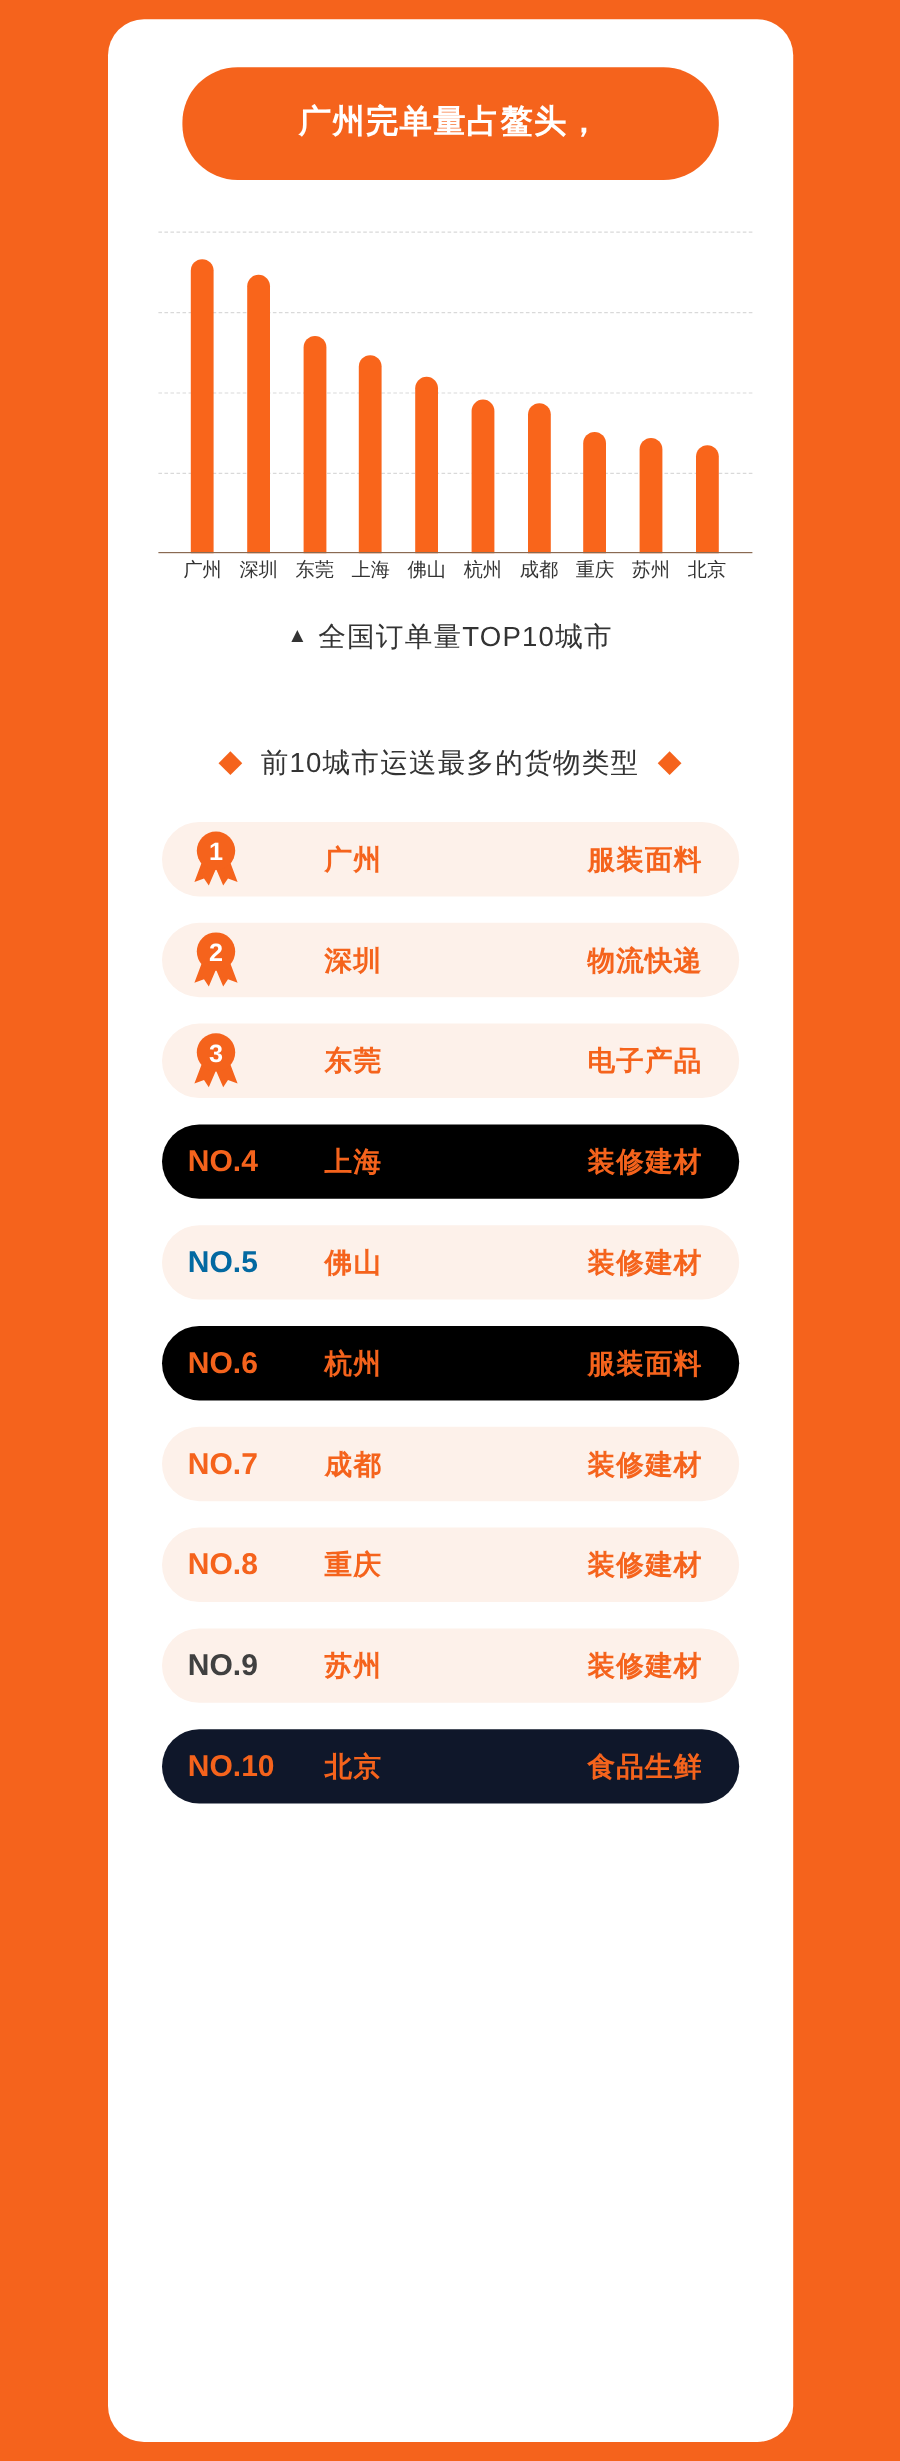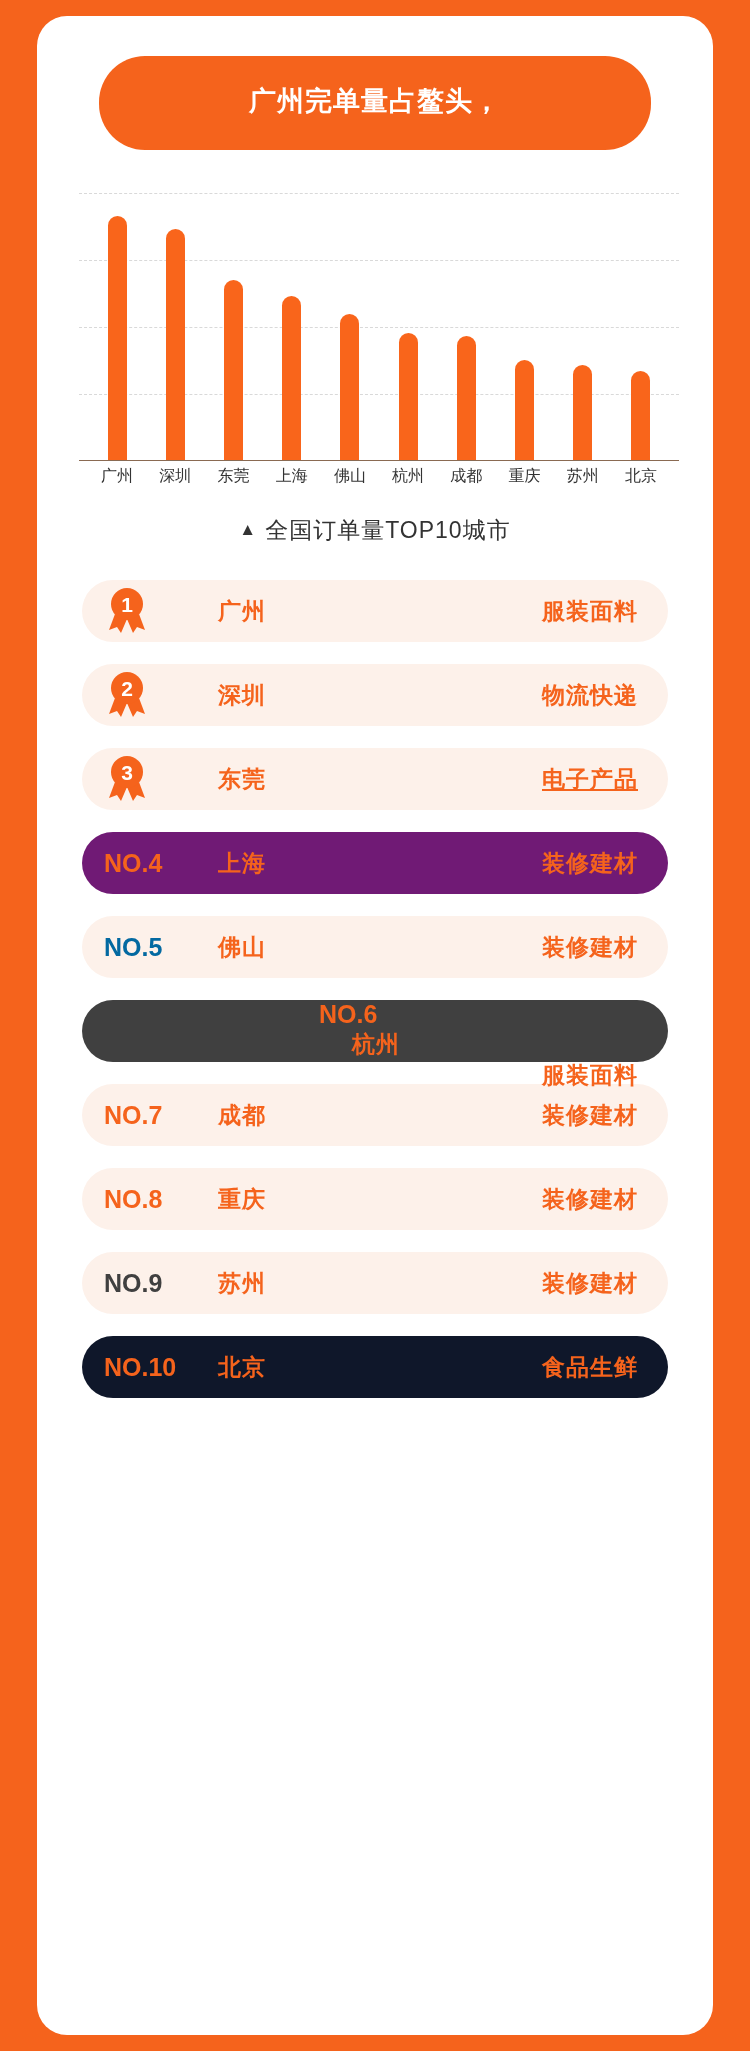--- a/index.html
+++ b/index.html
@@ -6,21 +6,21 @@
   html, body { width:750px; height:2051px; }
   body {
     font-family:"Liberation Sans","DejaVu Sans",sans-serif;
     background:#F5631C;
     display:flex; align-items:flex-start; justify-content:center;
     overflow:hidden;
   }
 
   .card {
     position:relative;
-    width:676px;
+    width:571px;
     margin-top:16px;
     height:2019px;
     background:#ffffff;
     border-radius:30px;
     overflow:hidden;
   }
 
   
   .banner-wrap { padding:40px 62px 0 62px; }
   .banner {
@@ -201,20 +201,25 @@
           <div class="xlabel">苏州</div>
           <div class="xlabel">北京</div>
         </div>
     </div>
 
     <div class="chart-caption">
       <span class="caption-tri">▲</span><span>全国订单量TOP10城市</span>
     </div>
   </div>
 
+  <div class="section-head">
+    <span class="diamond"></span>
+    <span>前10城市运送最多的货物类型</span>
+    <span class="diamond"></span>
+  </div>
 
   <div class="list" id="list">
       <div class="row" style="background: rgb(253, 241, 234);">
         <div class="rank-cell">
           <svg class="medal" viewBox="0 0 46 50">
             <path d="M11 28 L5 44 L13 41 L17 47 L23 33 Z" fill="#F5631C"></path>
             <path d="M35 28 L41 44 L33 41 L29 47 L23 33 Z" fill="#F5631C"></path>
             <circle cx="23" cy="18" r="16" fill="#F5631C"></circle>
             <text x="23" y="26" text-anchor="middle" font-size="21" font-weight="bold" fill="#ffffff" font-family="Liberation Sans, sans-serif">1</text>
           </svg>
@@ -237,37 +242,37 @@
       <div class="row" style="background: rgb(253, 241, 234);">
         <div class="rank-cell">
           <svg class="medal" viewBox="0 0 46 50">
             <path d="M11 28 L5 44 L13 41 L17 47 L23 33 Z" fill="#F5631C"></path>
             <path d="M35 28 L41 44 L33 41 L29 47 L23 33 Z" fill="#F5631C"></path>
             <circle cx="23" cy="18" r="16" fill="#F5631C"></circle>
             <text x="23" y="26" text-anchor="middle" font-size="21" font-weight="bold" fill="#ffffff" font-family="Liberation Sans, sans-serif">3</text>
           </svg>
         </div>
         <span class="city" style="color: rgb(245, 99, 28);">东莞</span>
-        <span class="cargo" style="color: rgb(245, 99, 28); text-decoration: underline;">电子产品</span>
-      </div>
-      <div class="row" style="background: #701a75;">
+        <span class="cargo" style="color: rgb(245, 99, 28);">电子产品</span>
+      </div>
+      <div class="row" style="background: #000000;">
         <div class="rank-cell">
           <span class="no-text" style="color: rgb(245, 99, 28);">NO.4</span>
         </div>
         <span class="city" style="color: rgb(245, 99, 28);">上海</span>
         <span class="cargo" style="color: rgb(245, 99, 28);">装修建材</span>
       </div>
       <div class="row" style="background: rgb(253, 241, 234);">
         <div class="rank-cell">
           <span class="no-text" style="color: #0369a1;">NO.5</span>
         </div>
         <span class="city" style="color: rgb(245, 99, 28);">佛山</span>
         <span class="cargo" style="color: rgb(245, 99, 28);">装修建材</span>
       </div>
-      <div class="row" style="background: #404040; flex-direction: column;">
+      <div class="row" style="background: #000000;">
         <div class="rank-cell">
           <span class="no-text" style="color: rgb(245, 99, 28);">NO.6</span>
         </div>
         <span class="city" style="color: rgb(245, 99, 28);">杭州</span>
         <span class="cargo" style="color: rgb(245, 99, 28);">服装面料</span>
       </div>
       <div class="row" style="background: rgb(253, 241, 234);">
         <div class="rank-cell">
           <span class="no-text" style="color: rgb(245, 99, 28);">NO.7</span>
         </div>

